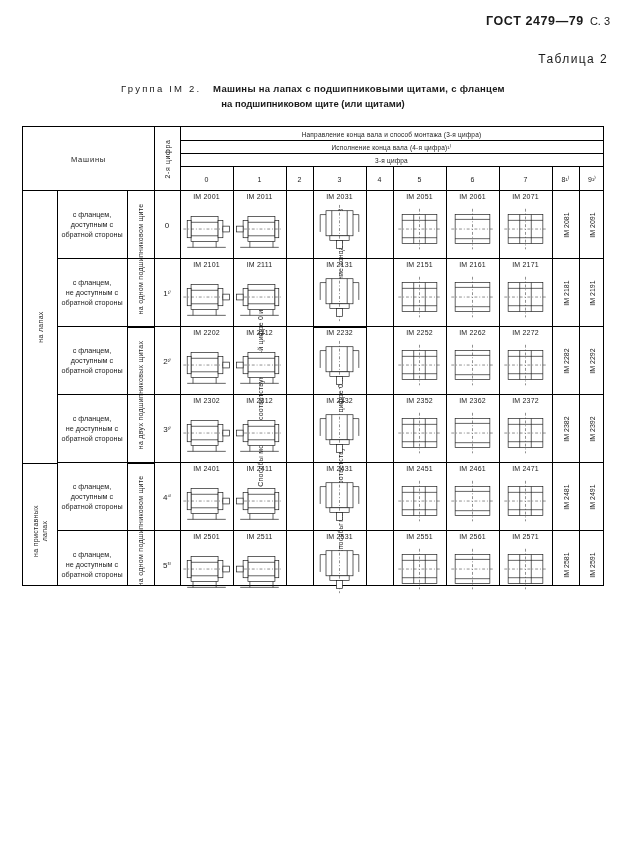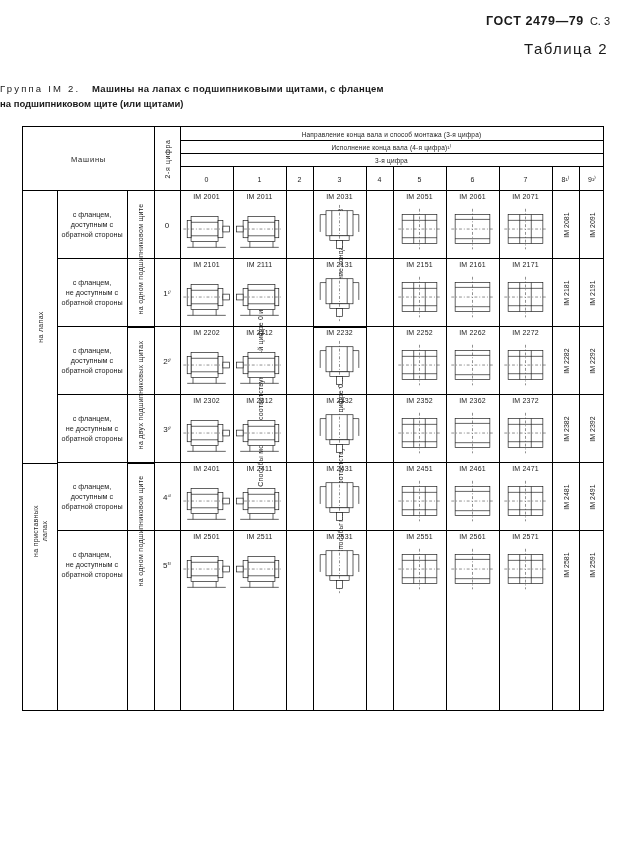--- a/index.html
+++ b/index.html
@@ -15,37 +15,37 @@
   
   .hdr{
     position:absolute;top:14px;left:0;right:0;
     display:flex;justify-content:flex-end;align-items:baseline;
     padding-right:16px;
   }
   .hdr .gost{font-size:12.5px;letter-spacing:.6px;font-weight:600;}
   .hdr .pg{font-size:11px;margin-left:6px;}
   .hdr .pnum{font-size:11px;margin-left:3px;}
   .tablelabel{
-    position:absolute;top:40px;right:18px;
-    font-size:15px;letter-spacing:1.4px;
+    position:absolute;top:52px;right:18px;
+    font-size:12px;letter-spacing:1.4px;
   }
 
   
   .title{
-    position:absolute;top:82px;left:0;right:0;text-align:left;
+    position:absolute;top:82px;left:0;right:0;text-align:center;
     font-size:9.5px;line-height:1.55;
   }
   .title .l1{letter-spacing:.3px;}
   .title .grp{letter-spacing:2.2px;}
   .title b{font-weight:700;}
 
   
   .tbl{
     position:absolute;left:22px;top:126px;
-    width:582px;height:585px;
+    width:582px;height:460px;
     border:1px solid #000;
     box-sizing:border-box;
   }
   .tbl *{box-sizing:border-box;}
 
   
   .vline{position:absolute;top:0;bottom:0;width:1px;background:#000;}
   .hline{position:absolute;left:0;right:0;height:1px;background:#000;}
 
   

